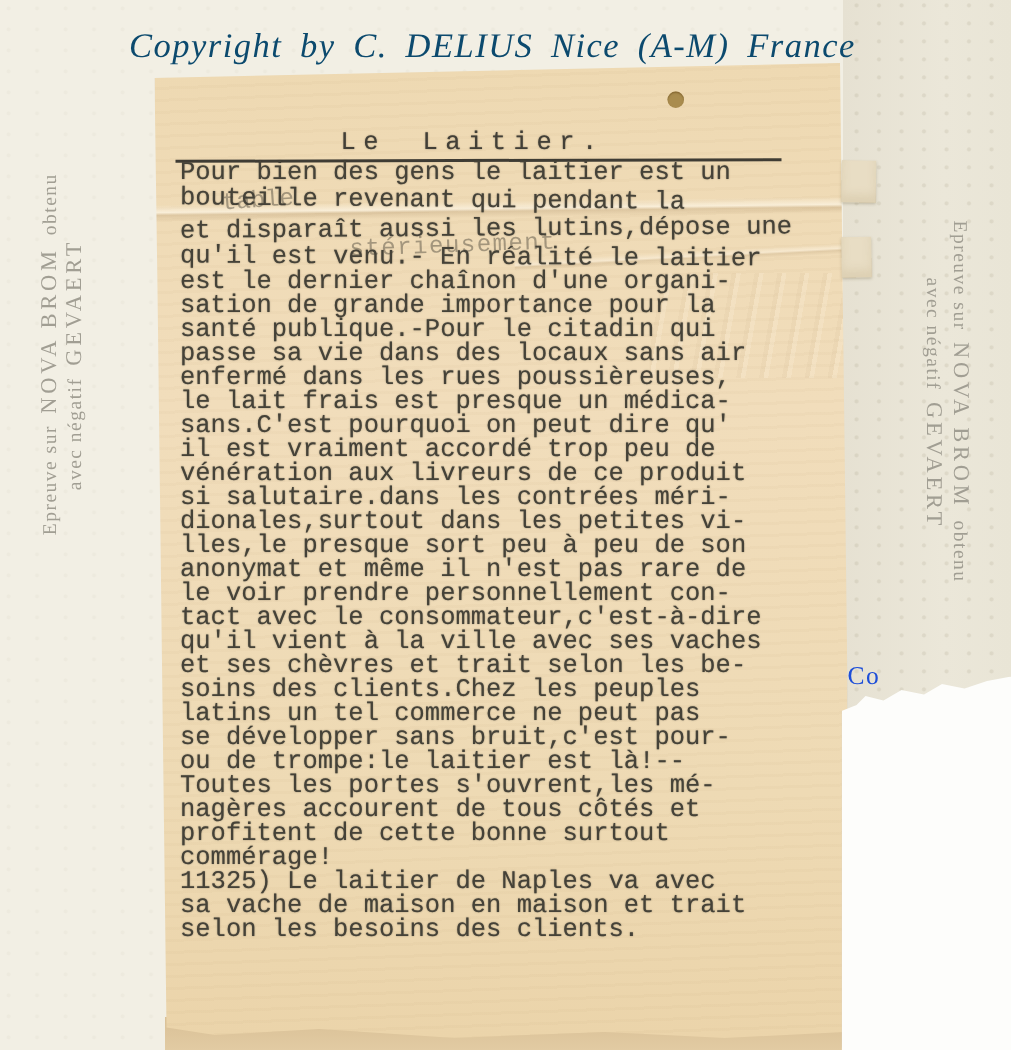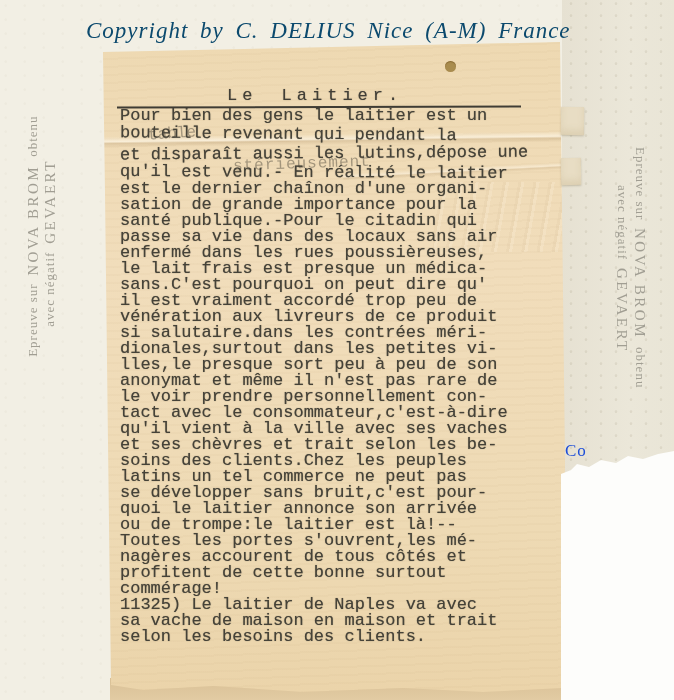--- a/index.html
+++ b/index.html
@@ -176,21 +176,20 @@
       <div class="tline">dionales,surtout dans les petites vi-</div>
       <div class="tline">lles,le presque sort peu à peu de son</div>
       <div class="tline">anonymat et même il n'est pas rare de</div>
       <div class="tline">le voir prendre personnellement con-</div>
       <div class="tline">tact avec le consommateur,c'est-à-dire</div>
       <div class="tline">qu'il vient à la ville avec ses vaches</div>
       <div class="tline">et ses chèvres et trait selon les be-</div>
       <div class="tline">soins des clients.Chez les peuples</div>
       <div class="tline">latins un tel commerce ne peut pas</div>
       <div class="tline">se développer sans bruit,c'est pour-</div>
-      <div class="tline">quoi le laitier annonce son arrivée</div>
       <div class="tline">ou de trompe:le laitier est là!--</div>
       <div class="tline">Toutes les portes s'ouvrent,les mé-</div>
       <div class="tline">nagères accourent de tous côtés et</div>
       <div class="tline">profitent de cette bonne surtout</div>
       <div class="tline">commérage!</div>
       <div class="tline">11325) Le laitier de Naples va avec</div>
       <div class="tline">sa vache de maison en maison et trait</div>
       <div class="tline">selon les besoins des clients.</div>
     </div>
 </div>

